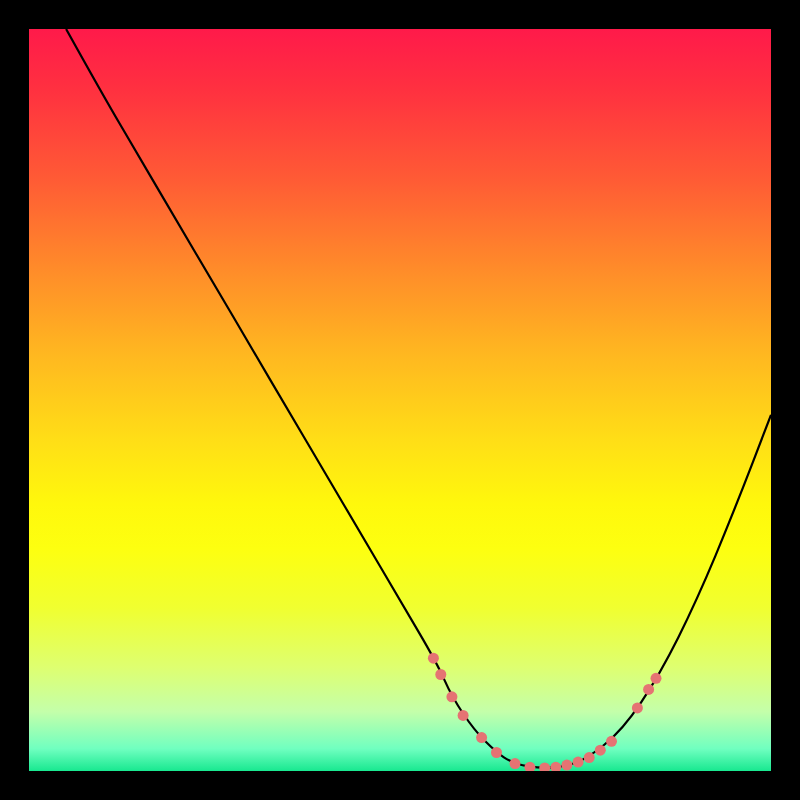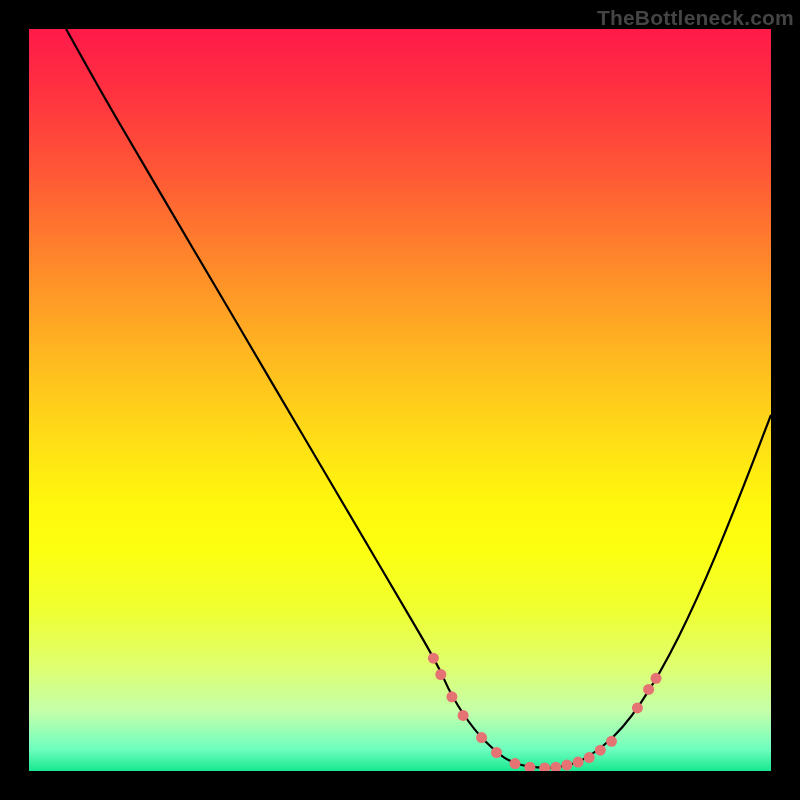--- a/index.html
+++ b/index.html
@@ -22,21 +22,20 @@
     #18e890 100%
   );
 }
 .watermark { position: absolute; right: 6px; top: 6px; color: #444; font-size: 21px; font-weight: 600; letter-spacing: 0.2px; }
 svg.curve { position: absolute; left: 0; top: 0; width: 100%; height: 100%; }
 </style>
 </head>
 <body>
 
 <div class="container">
-  <div class="watermark">TheBottleneck.com</div>
   <div class="plot">
     <div class="gradient"></div>
     <svg class="curve" viewBox="0 0 742 742" preserveAspectRatio="none">
       <path id="curve-path" fill="none" stroke="#000000" stroke-width="2.2" d="M37.1 0.0 Q74.2 66.8 92.8 98.3 Q111.3 129.9 129.8 161.4 Q148.4 192.9 166.9 224.5 Q185.5 256.0 204.1 287.5 Q222.6 319.1 241.1 350.6 Q259.7 382.1 278.3 413.7 Q296.8 445.2 315.4 476.7 Q333.9 508.3 352.5 539.8 Q371.0 571.3 389.6 602.9 Q408.1 634.4 415.5 651.1 Q422.9 667.8 434.1 684.5 Q445.2 701.2 456.3 712.3 Q467.5 723.5 474.9 728.3 Q482.3 733.1 489.7 735.3 Q497.1 737.5 508.3 738.3 Q519.4 739.0 526.8 738.3 Q534.2 737.5 545.4 734.2 Q556.5 730.9 575.0 716.0 Q593.6 701.2 612.1 673.4 Q630.7 645.5 649.3 608.4 Q667.8 571.3 686.4 526.8 Q704.9 482.3 723.5 434.1 L742.0 385.8"></path>
       <g id="markers-g">
           <circle cx="404.4" cy="629.2" r="5.5" fill="#e57373"></circle>
           <circle cx="411.8" cy="645.5" r="5.5" fill="#e57373"></circle>
           <circle cx="422.9" cy="667.8" r="5.5" fill="#e57373"></circle>
           <circle cx="434.1" cy="686.4" r="5.5" fill="#e57373"></circle>
           <circle cx="452.6" cy="708.6" r="5.5" fill="#e57373"></circle>

